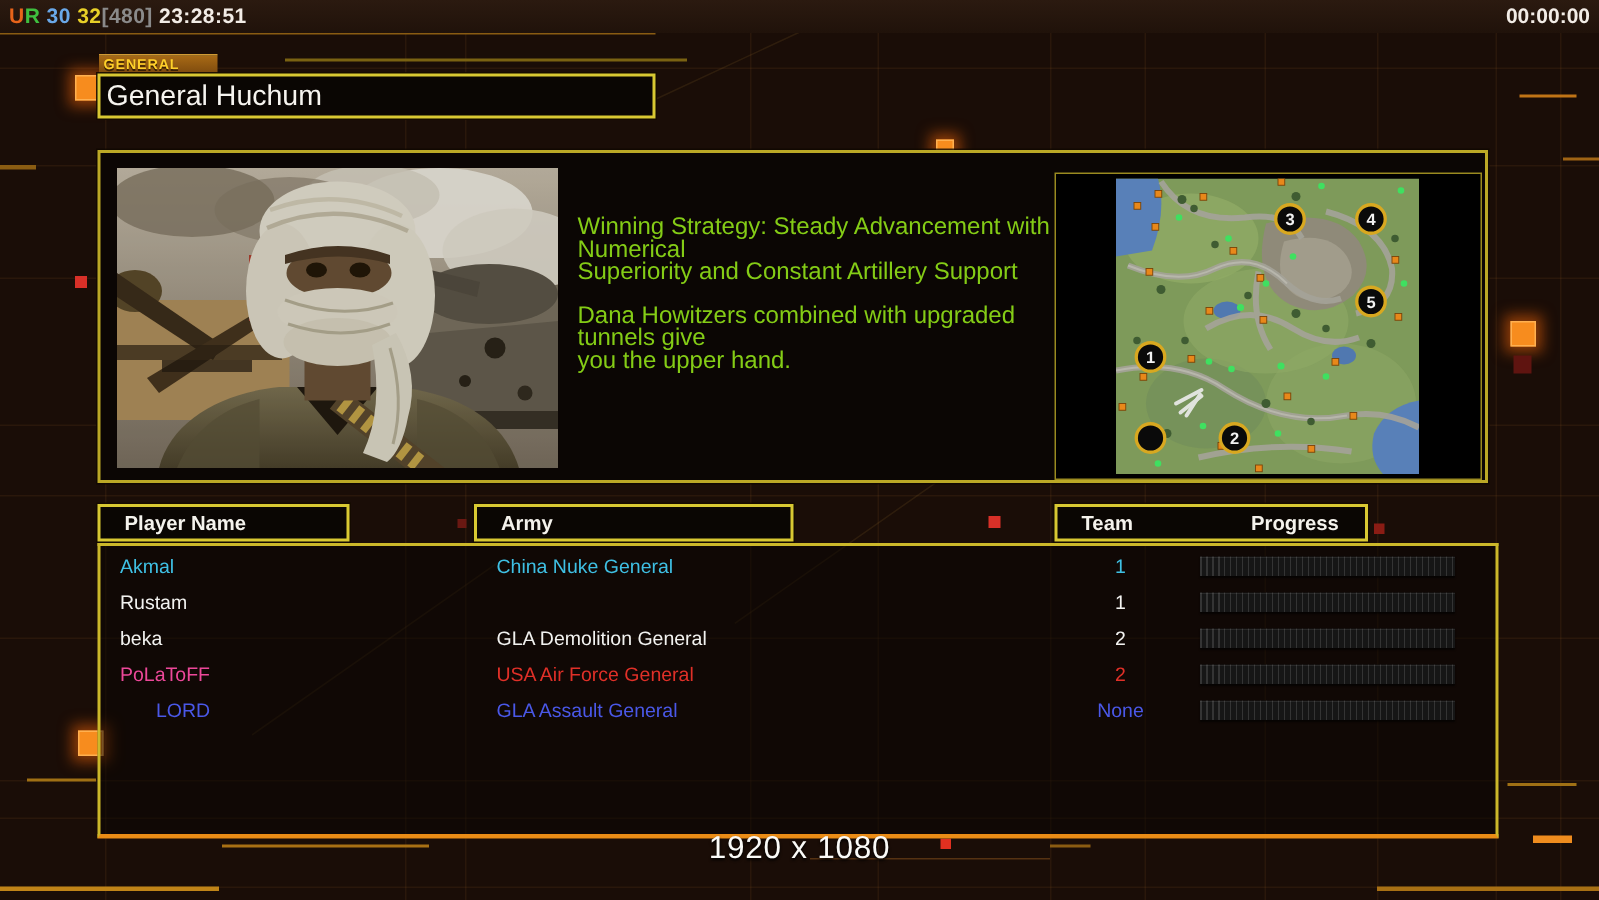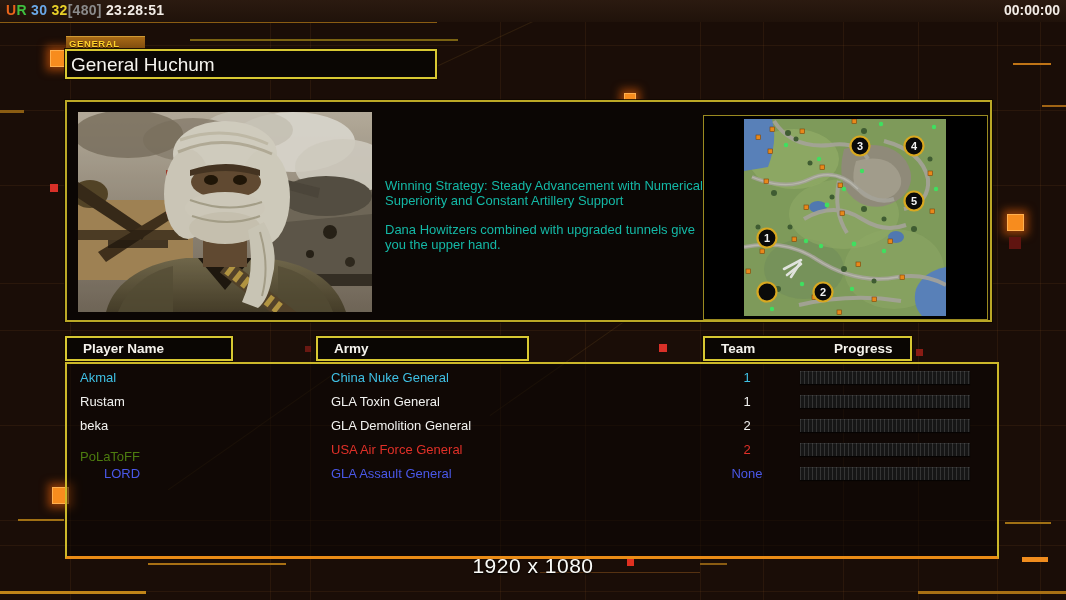--- a/index.html
+++ b/index.html
@@ -18,21 +18,21 @@
   .gen-tab{left:66px;top:36px;width:76px;height:13px;background:linear-gradient(#a86a16,#7a480d);
     border-top:1px solid #d09a34;color:#ffd02a;font-size:9.5px;font-weight:bold;letter-spacing:.6px;
     line-height:13px;padding-left:3px;text-shadow:0 1px 0 #3a2004;}
   .title-box{left:65px;top:49px;width:368px;height:26px;background:#0a0603;
     border:2px solid #d8c832;box-shadow:0 0 0 1px rgba(20,10,0,.9);}
   .title-box span{position:absolute;left:4px;top:1px;font-size:19px;color:#f6f4ef;line-height:25px;}
   
   .main-panel{left:65px;top:100px;width:923px;height:218px;background:#0b0604;
     border:2px solid #bba826;box-shadow:0 0 0 1px rgba(15,8,0,.8);}
   .portrait{position:absolute;left:11px;top:10px;width:294px;height:200px;overflow:hidden;background:#111;}
-  .strategy{position:absolute;left:318px;top:76px;width:330px;color:#14b8a6;font-size:13px;line-height:15px;}
+  .strategy{position:absolute;left:318px;top:42px;width:330px;color:#84cc16;font-size:16px;line-height:15px;}
   .strategy p{margin:0 0 14px 0;white-space:pre-line;}
   .map-box{position:absolute;left:636px;top:13px;width:283px;height:203px;background:#000;border:1px solid #9a8a20;}
   .map-box svg{position:absolute;left:40px;top:3px;}
   
   .hdr{background:#0a0603;border:2px solid #d8c832;box-shadow:0 0 0 1px rgba(20,10,0,.9);height:21px;}
   .hdr-player{left:65px;top:336px;width:151px;padding-left:13px;}
   .hdr-army{left:316px;top:336px;width:209px;}
   .hdr-teamprog{left:703px;top:336px;width:205px;}
   .hdr span{position:absolute;top:0;font-size:13.5px;font-weight:bold;color:#f4f2ec;line-height:21px;}
   .hdr .l1{left:16px;} .hdr .l2{left:88px;padding-left:41px;}
@@ -349,32 +349,31 @@
 
 <div class="abs table-panel" id="table-body">
     <div class="prow" style="top: 2px;">
       <span class="name" style="color: rgb(63, 192, 228);">Akmal</span>
       <span class="army" style="color: rgb(63, 192, 228);">China Nuke General</span>
       <span class="team" style="color: rgb(63, 192, 228);">1</span>
       <div class="pbar"></div>
     </div>
     <div class="prow" style="top: 26px;">
       <span class="name" style="color: rgb(242, 242, 240);">Rustam</span>
-      <span class="army" style="color: rgb(242, 242, 240);">GLA Toxin General</span>
       <span class="team" style="color: rgb(242, 242, 240);">1</span>
       <div class="pbar"></div>
     </div>
     <div class="prow" style="top: 50px;">
       <span class="name" style="color: rgb(242, 242, 240);">beka</span>
       <span class="army" style="color: rgb(242, 242, 240);">GLA Demolition General</span>
       <span class="team" style="color: rgb(242, 242, 240);">2</span>
       <div class="pbar"></div>
     </div>
     <div class="prow" style="top: 74px;">
-      <span class="name" style="color: #4d7c0f; margin-top: 7px;">PoLaToFF</span>
+      <span class="name" style="color: #ec4899;">PoLaToFF</span>
       <span class="army" style="color: rgb(224, 48, 40);">USA Air Force General</span>
       <span class="team" style="color: rgb(224, 48, 40);">2</span>
       <div class="pbar"></div>
     </div>
     <div class="prow" style="top: 98px;">
       <span class="name" style="color: rgb(74, 88, 232); margin-left: 24px;">LORD</span>
       <span class="army" style="color: rgb(74, 88, 232);">GLA Assault General</span>
       <span class="team" style="color: rgb(74, 88, 232);">None</span>
       <div class="pbar"></div>
     </div>

